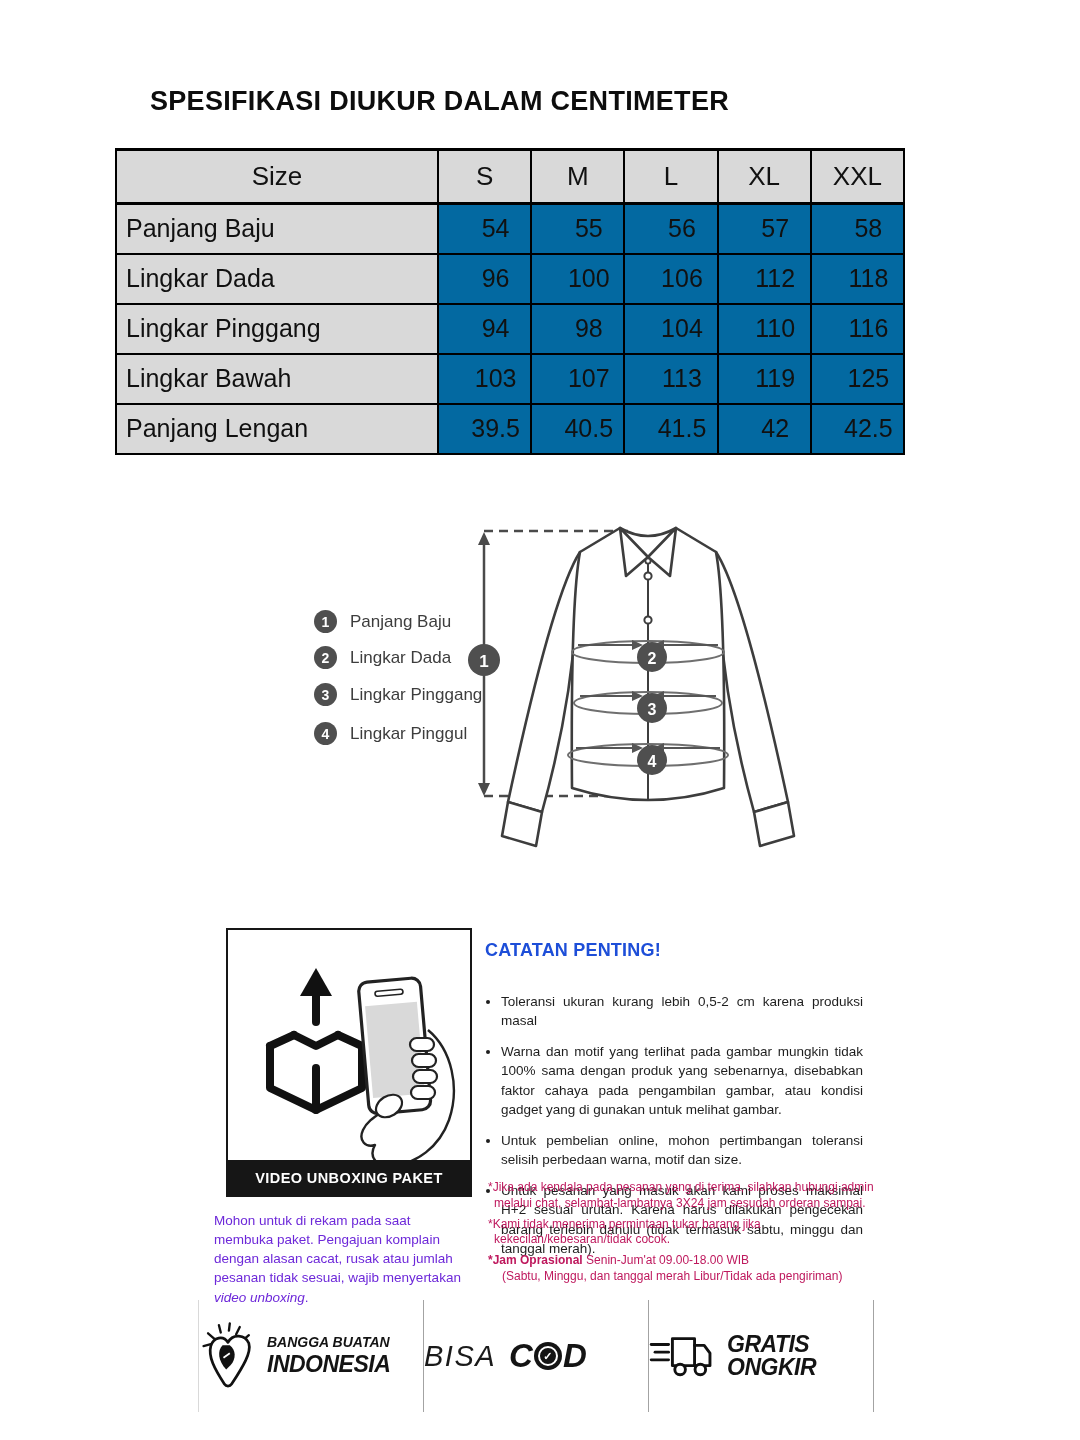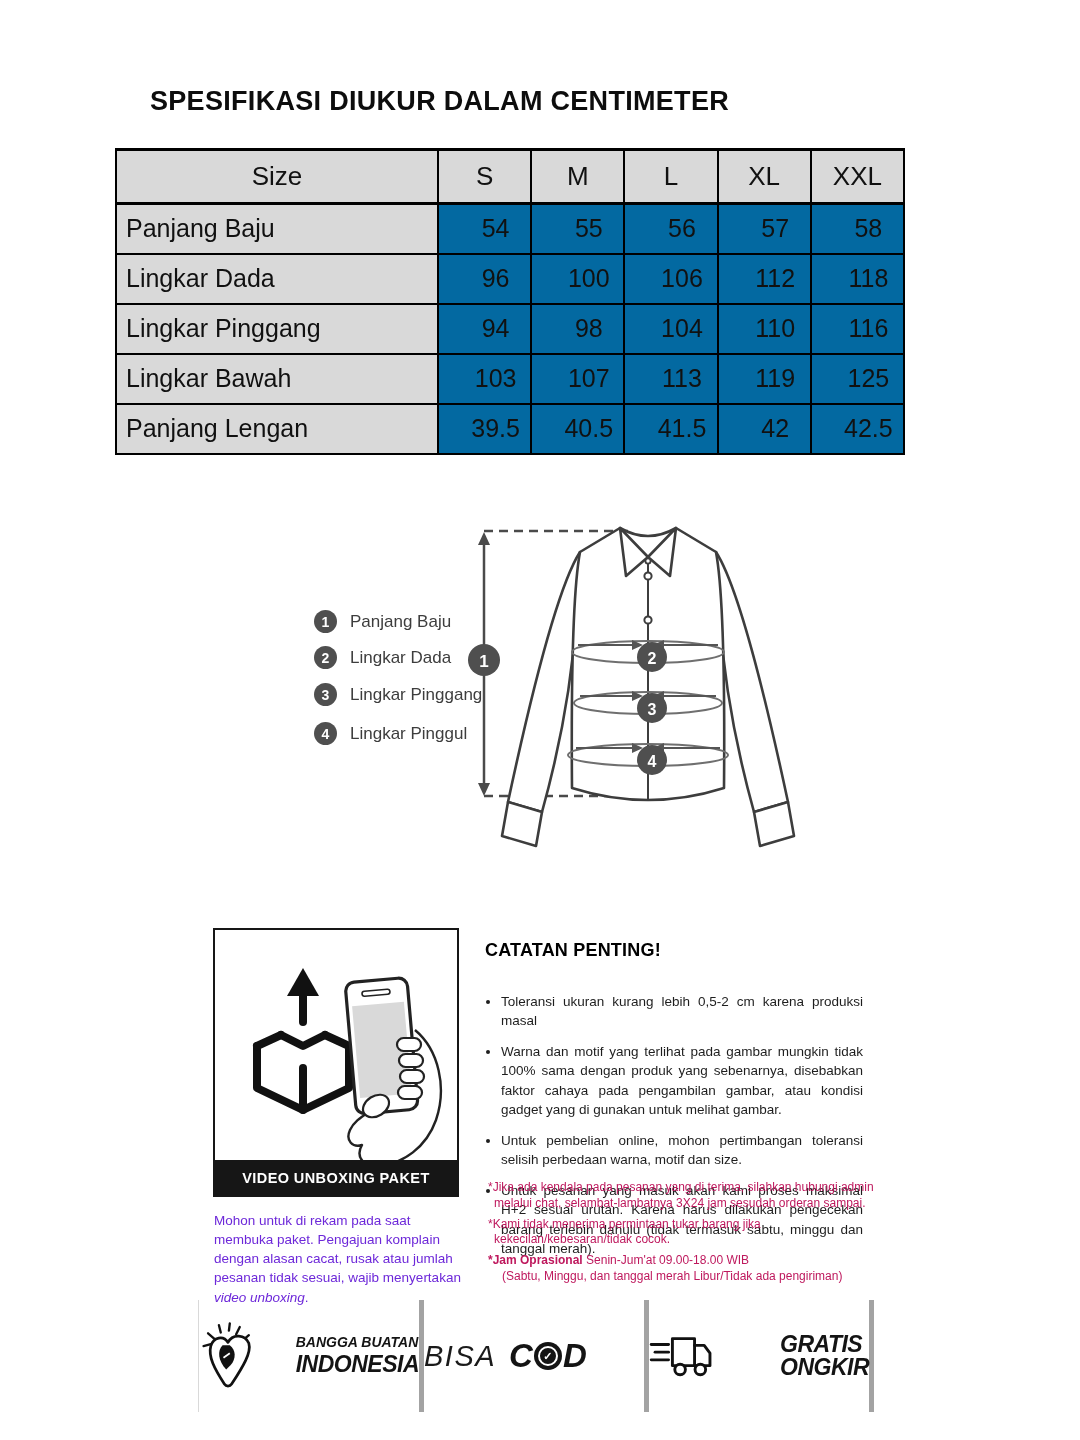--- a/index.html
+++ b/index.html
@@ -41,45 +41,45 @@
   .legend-item:nth-child(1){ top:110px; } .legend-item:nth-child(2){ top:146px; }
   .legend-item:nth-child(3){ top:183px; } .legend-item:nth-child(4){ top:222px; }
   .legend-badge {
     width:23px; height:23px; border-radius:50%; background:#4f4f4f; color:#fff;
     display:flex; align-items:center; justify-content:center;
     font-size:14px; font-weight:bold; flex:0 0 auto;
   }
   .legend-label { margin-left:13px; font-size:17px; color:#3d3d3d; }
 
   
-  .unbox { position:absolute; left:213px; top:928px; width:246px; height:269px;
+  .unbox { position:absolute; left:226px; top:928px; width:246px; height:269px;
     border:2px solid #161616; background:#fff; }
   .unbox-bar { position:absolute; left:0; right:0; bottom:0; height:35px; background:#161616;
     display:flex; align-items:center; justify-content:center; }
   .unbox-bar span { color:#fff; font-size:14.5px; font-weight:bold; letter-spacing:.4px; }
   .unbox-note { position:absolute; left:214px; top:1211px; width:258px;
     font-size:13.5px; line-height:1.42; color:#6d28d9; }
 
   
   .notes { position:absolute; left:485px; top:940px; width:378px; }
-  .notes h2 { font-size:18px; font-weight:800; letter-spacing:.2px; color:#000000; }
+  .notes h2 { font-size:18px; font-weight:800; letter-spacing:.2px; color:#1d4ed8; }
   .notes ul { margin:31px 0 0 16px; list-style:disc; }
   .notes li { font-size:13.5px; line-height:1.42; color:#1e1e1e; text-align:justify;
     margin-bottom:12px; }
   .footnotes { position:absolute; left:488px; top:1180px; width:392px;
     font-size:12px; line-height:1.32; color:#be185d; }
   .footnote { padding-left:6px; text-indent:-6px; margin-bottom:5px; }
   .footnote .b { font-weight:bold; }
   .footnote .indent { display:block; padding-left:8px; text-indent:0; }
 
   
   .footer { position:absolute; left:198px; top:1300px; width:676px; height:112px;
     display:flex; border-left:1px solid #d9d9d9; }
-  .footer-cell { flex:1 1 0; border-right:5px solid #a3a3a3;
-    display:flex; align-items:center; justify-content:space-between; }
+  .footer-cell { flex:1 1 0; border-right:1px solid #a3a3a3;
+    display:flex; align-items:center; justify-content:flex-start; gap:10px; }
   .b1-text { display:flex; flex-direction:column; justify-content:center; }
   .b1-line1 { font-size:14px; font-style:italic; font-weight:700; letter-spacing:0; color:#141414; }
   .b1-line2 { font-size:23px; font-style:italic; font-weight:900; letter-spacing:-.5px; color:#141414; margin-top:1px; }
   .b2 { display:flex; align-items:center; gap:13px; }
   .b2-bisa { font-size:29px; font-style:italic; font-weight:400; letter-spacing:1.5px; color:#1a1a1a; }
   .b2-cod { display:flex; align-items:center; font-size:33px; font-style:italic; font-weight:900; color:#141414; }
   .cod-coin { width:28px; height:28px; border-radius:50%; background:#141414;
     display:flex; align-items:center; justify-content:center; margin:0 1px; }
   .cod-coin .ring { width:20px; height:20px; border:2px solid #fff; border-radius:50%;
     display:flex; align-items:center; justify-content:center; }

